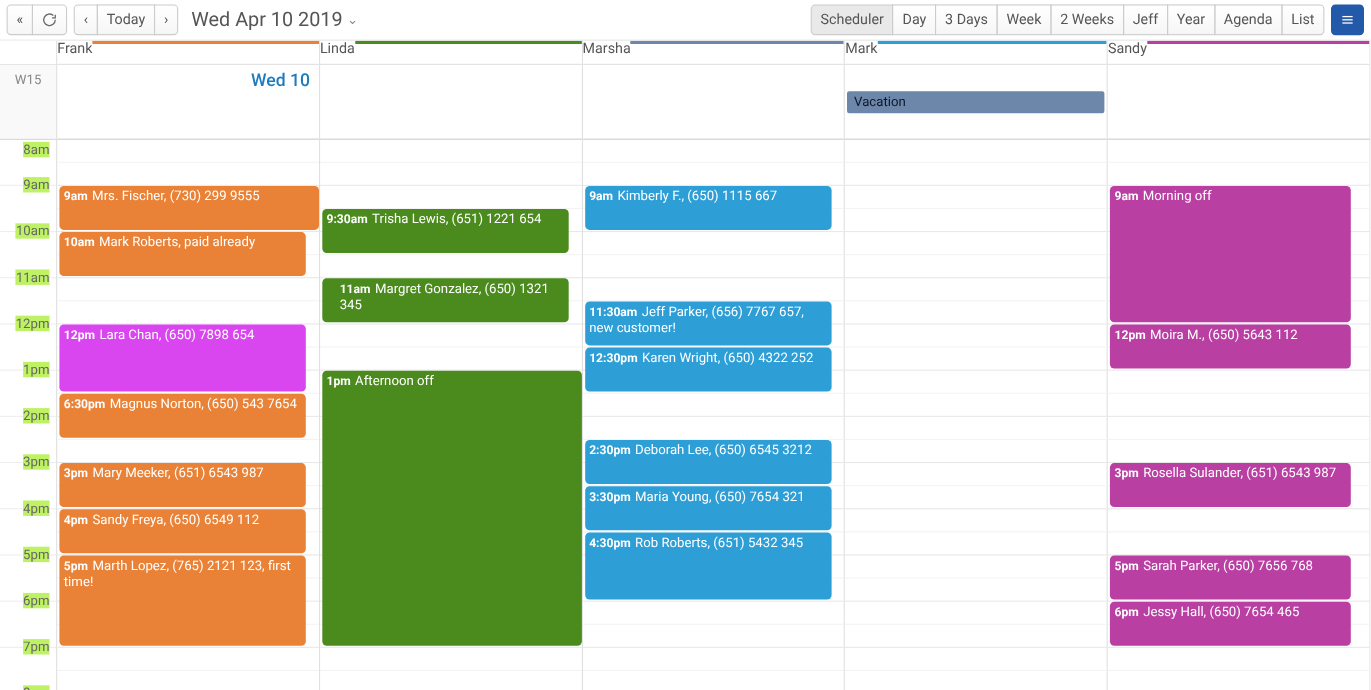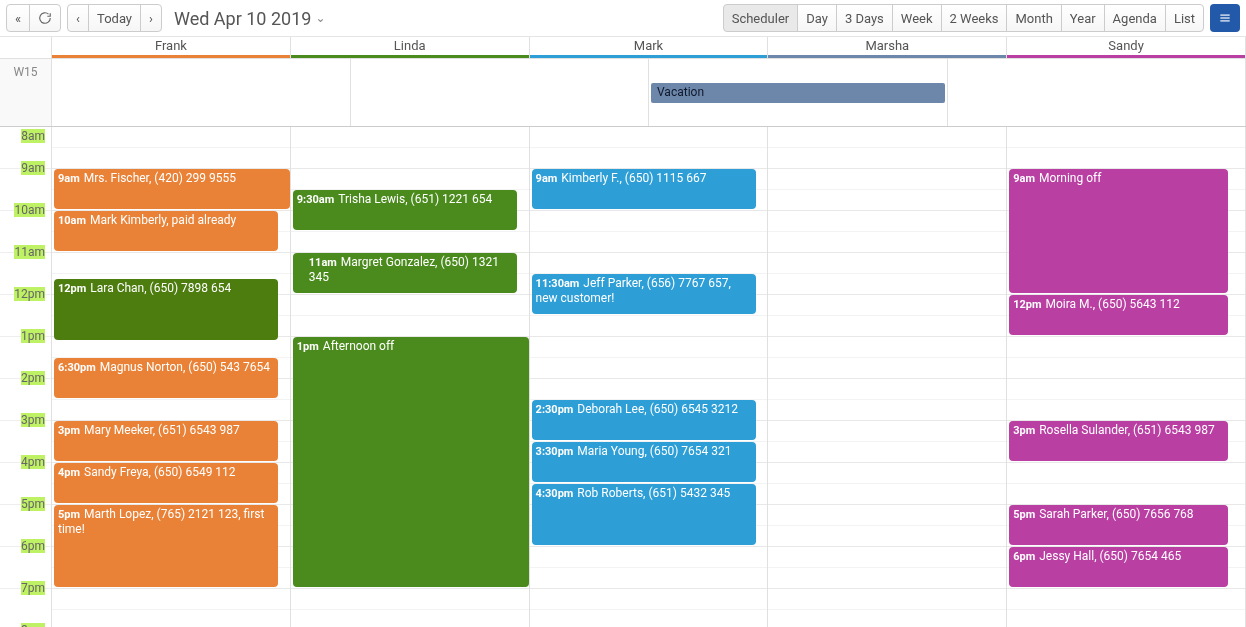--- a/index.html
+++ b/index.html
@@ -15,21 +15,21 @@
   .views { display: inline-flex; }
   .views .btn { border-radius: 0; margin-left: -1px; }
   .views .btn:first-child { border-top-left-radius: 4px; border-bottom-left-radius: 4px; margin-left: 0; }
   .views .btn:last-child { border-top-right-radius: 4px; border-bottom-right-radius: 4px; }
   .views .btn.active { background: #e9e9e9; }
   .hamburger { background: #2259a8; color: #fff; border-color: #2259a8; width: 30px; height: 28px; border-radius: 4px; display: inline-flex; align-items: center; justify-content: center; cursor:pointer; }
 
   .calendar { position: relative; }
   .header-row { display: flex; height: 22px; border-bottom: 1px solid #e0e0e0; }
   .time-gutter-h { width: 52px; border-right: 1px solid #e0e0e0; background: #fff; }
-  .res-header { flex: 1; text-align: center; font-size: 13px; color: #555; border-right: 1px solid #e0e0e0; display:flex; flex-direction:column; justify-content:flex-end; overflow:hidden; }
+  .res-header { flex: 1; text-align: center; font-size: 13px; color: #555; border-right: 1px solid #e0e0e0; display:flex; flex-direction:row; justify-content:flex-end; overflow:hidden; }
   .res-underline { height: 3px; width: 100%; }
   .allday-row { display: flex; height: 68px; border-bottom: 1px solid #ccc; }
   .allday-gutter { width: 52px; border-right: 1px solid #e0e0e0; display:flex; align-items:flex-start; justify-content:center; padding-top:6px; color:#888; font-size:12px; background:#f9f9f9; }
   .allday-cell { flex:1; border-right:1px solid #e0e0e0; position:relative; }
   .date-header { position:absolute; right:8px; top:4px; color:#1f7bbf; font-size:16px; font-weight:500; }
   .allday-event { position:absolute; left:2px; right:2px; top:24px; height:20px; background:#6d87ab; color:#0f172a; font-size:12px; padding:2px 6px; border-radius:2px; overflow:hidden; }
 
   .grid { display:flex; position:relative; }
   .time-gutter { width:52px; border-right:1px solid #e0e0e0; }
   .hour { height:42px; border-bottom:1px solid #eee; position:relative; }
@@ -73,21 +73,21 @@
     <span>Wed Apr 10 2019</span>
     <span class="chev">⌄</span>
   </div>
   <div class="spacer"></div>
   <div class="views" id="views">
       <div class="btn active">Scheduler</div>
       <div class="btn">Day</div>
       <div class="btn">3 Days</div>
       <div class="btn">Week</div>
       <div class="btn">2 Weeks</div>
-      <div class="btn">Month</div>
+      <div class="btn">Jeff</div>
       <div class="btn">Year</div>
       <div class="btn">Agenda</div>
       <div class="btn">List</div>
     </div>
   <div class="hamburger">
     <span class="icon">
         <svg viewBox="0 0 24 24" fill="#fff">
           <rect x="4" y="6" width="16" height="2"></rect>
           <rect x="4" y="11" width="16" height="2"></rect>
           <rect x="4" y="16" width="16" height="2"></rect>
@@ -102,37 +102,40 @@
     <div id="res-headers" style="display:flex;flex:1">
         <div class="res-header">
           <div style="padding-bottom:2px">Frank</div>
           <div class="res-underline" style="background:#e98237"></div>
         </div>
         <div class="res-header">
           <div style="padding-bottom:2px">Linda</div>
           <div class="res-underline" style="background:#4b8b1e"></div>
         </div>
         <div class="res-header">
+          <div style="padding-bottom:2px">Marsha</div>
+          <div class="res-underline" style="background:#6d87ab"></div>
+        </div>
+        <div class="res-header">
           <div style="padding-bottom:2px">Mark</div>
           <div class="res-underline" style="background:#2d9ed6"></div>
-        </div>
-        <div class="res-header">
-          <div style="padding-bottom:2px">Marsha</div>
-          <div class="res-underline" style="background:#6d87ab"></div>
         </div>
         <div class="res-header">
           <div style="padding-bottom:2px">Sandy</div>
           <div class="res-underline" style="background:#b93fa2"></div>
         </div>
       </div>
   </div>
 
   <div class="allday-row">
     <div class="allday-gutter">W15</div>
     <div id="allday-cells" style="display:flex;flex:1">
+        <div class="allday-cell">
+          <div class="date-header">Wed 10</div>
+        </div>
         <div class="allday-cell"></div>
         <div class="allday-cell"></div>
         <div class="allday-cell">
           <div class="allday-event" style="background: rgb(109, 135, 171);">Vacation</div>
         </div>
         <div class="allday-cell"></div>
       </div>
   </div>
 
   <div class="grid">
@@ -197,23 +200,23 @@
           <div class="slot hourline"></div>
           <div class="slot"></div>
           <div class="slot hourline"></div>
           <div class="slot"></div>
           <div class="slot hourline"></div>
           <div class="slot"></div>
           <div class="slot hourline"></div>
           <div class="slot"></div>
           <div class="slot hourline"></div>
           <div class="slot"></div>
-          <div class="event" style="top: 42px; height: 40px; background: rgb(233, 130, 55); right: 0%;"><span class="time">9am</span><span>Mrs. Fischer, (420) 299 9555</span></div>
-          <div class="event" style="top: 84px; height: 40px; background: rgb(233, 130, 55); right: 5%;"><span class="time">10am</span><span>Mark Kimberly, paid already</span></div>
-          <div class="event" style="top: 152px; height: 61px; background: #4d7c0f; right: 5%;"><span class="time">12pm</span><span>Lara Chan, (650) 7898 654</span></div>
+          <div class="event" style="top: 42px; height: 40px; background: rgb(233, 130, 55); right: 0%;"><span class="time">9am</span><span>Mrs. Fischer, (730) 299 9555</span></div>
+          <div class="event" style="top: 84px; height: 40px; background: rgb(233, 130, 55); right: 5%;"><span class="time">10am</span><span>Mark Roberts, paid already</span></div>
+          <div class="event" style="top: 168px; height: 61px; background: #d946ef; right: 5%;"><span class="time">12pm</span><span>Lara Chan, (650) 7898 654</span></div>
           <div class="event" style="top: 231px; height: 40px; background: rgb(233, 130, 55); right: 5%;"><span class="time">6:30pm</span><span>Magnus Norton, (650) 543 7654</span></div>
           <div class="event" style="top: 294px; height: 40px; background: rgb(233, 130, 55); right: 5%;"><span class="time">3pm</span><span>Mary Meeker, (651) 6543 987</span></div>
           <div class="event" style="top: 336px; height: 40px; background: rgb(233, 130, 55); right: 5%;"><span class="time">4pm</span><span>Sandy Freya, (650) 6549 112</span></div>
           <div class="event" style="top: 378px; height: 82px; background: rgb(233, 130, 55); right: 5%;"><span class="time">5pm</span><span>Marth Lopez, (765) 2121 123, first time!</span></div>
         </div>
         <div class="col">
           <div class="slot"></div>
           <div class="slot hourline"></div>
           <div class="slot"></div>
           <div class="slot hourline"></div>
@@ -263,20 +266,21 @@
           <div class="slot hourline"></div>
           <div class="slot"></div>
           <div class="slot hourline"></div>
           <div class="slot"></div>
           <div class="slot hourline"></div>
           <div class="slot"></div>
           <div class="slot hourline"></div>
           <div class="slot"></div>
           <div class="event" style="top: 42px; height: 40px; background: rgb(45, 158, 214); right: 5%;"><span class="time">9am</span><span>Kimberly F., (650) 1115 667</span></div>
           <div class="event" style="top: 147px; height: 40px; background: rgb(45, 158, 214); right: 5%;"><span class="time">11:30am</span><span>Jeff Parker, (656) 7767 657, new customer!</span></div>
+          <div class="event" style="top: 189px; height: 40px; background: rgb(45, 158, 214); right: 5%;"><span class="time">12:30pm</span><span>Karen Wright, (650) 4322 252</span></div>
           <div class="event" style="top: 273px; height: 40px; background: rgb(45, 158, 214); right: 5%;"><span class="time">2:30pm</span><span>Deborah Lee, (650) 6545 3212</span></div>
           <div class="event" style="top: 315px; height: 40px; background: rgb(45, 158, 214); right: 5%;"><span class="time">3:30pm</span><span>Maria Young, (650) 7654 321</span></div>
           <div class="event" style="top: 357px; height: 61px; background: rgb(45, 158, 214); right: 5%;"><span class="time">4:30pm</span><span>Rob Roberts, (651) 5432 345</span></div>
         </div>
         <div class="col">
           <div class="slot"></div>
           <div class="slot hourline"></div>
           <div class="slot"></div>
           <div class="slot hourline"></div>
           <div class="slot"></div>

